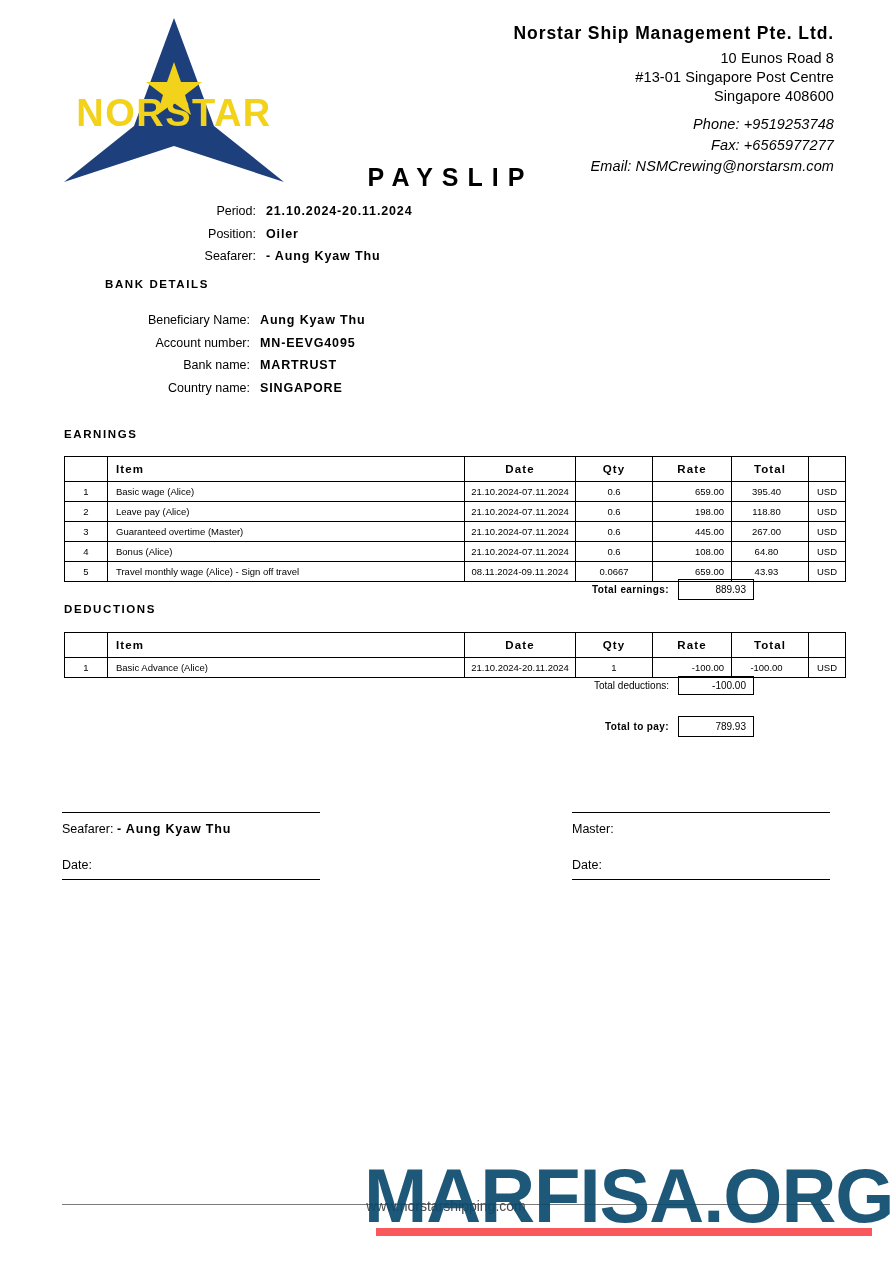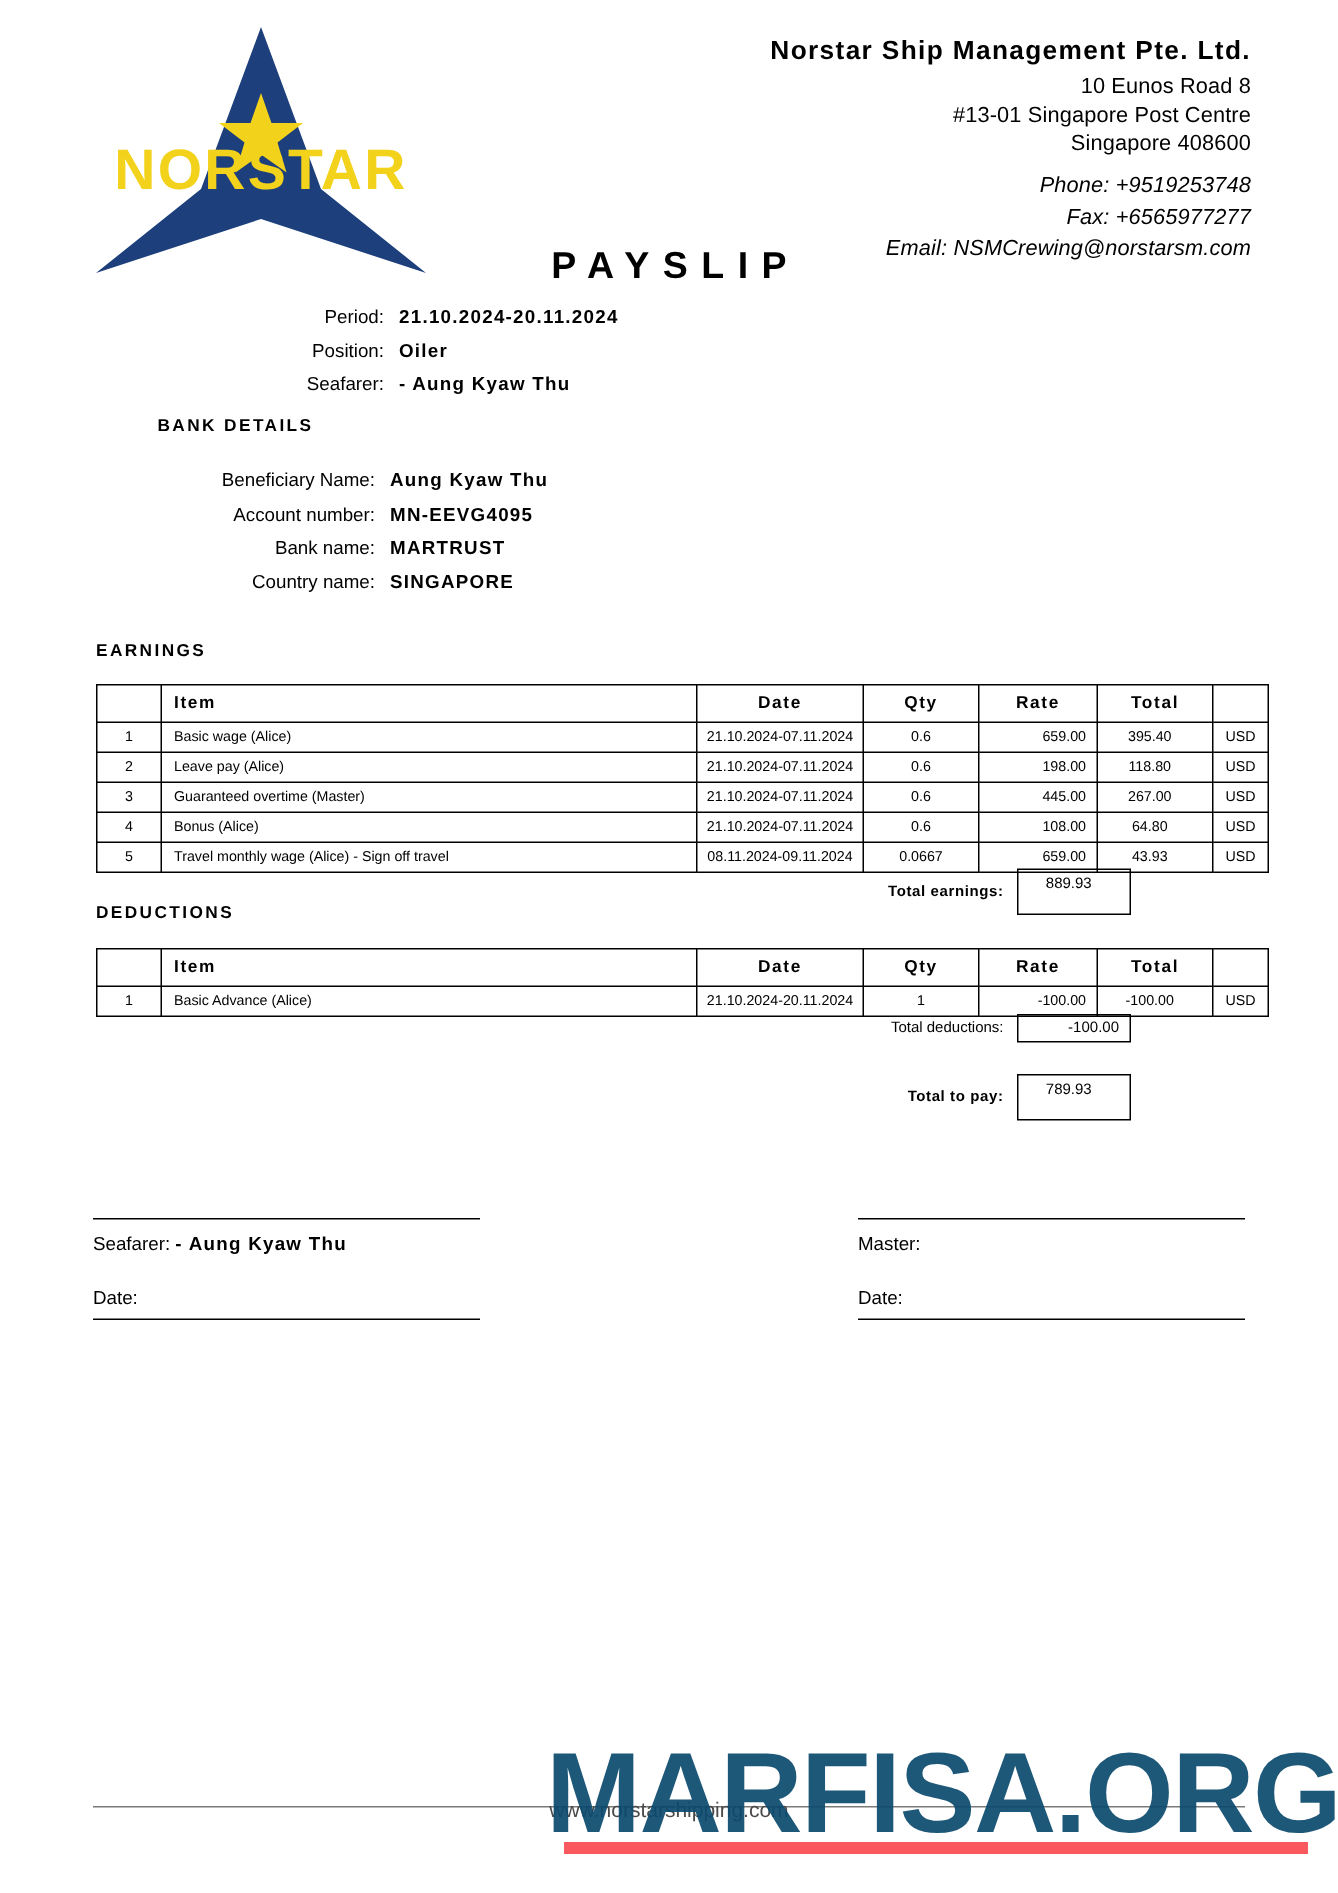--- a/index.html
+++ b/index.html
@@ -169,21 +169,21 @@
   .total-box {
     width: 76px;
     height: 19px;
     border: 1px solid #000000;
     font-size: 10px;
     text-align: right;
     padding-right: 7px;
     box-sizing: border-box;
     line-height: 18px;
   }
-  .total-box.strong { border-width: 1.6px; height: 31px; line-height: 19px; text-align: center; }
+  .total-box.strong { border-width: 1.6px; height: 21px; line-height: 19px; }
   #total-earnings-row  { left: 400px; width: 354px; top: 579px; }
   #total-deductions-row{ left: 400px; width: 354px; top: 676px; }
   #total-pay-row       { left: 400px; width: 354px; top: 716px; }
 
   
   .sig {
     position: absolute;
     width: 258px;
   }
   #sig-left  { left: 62px;  top: 812px; }

